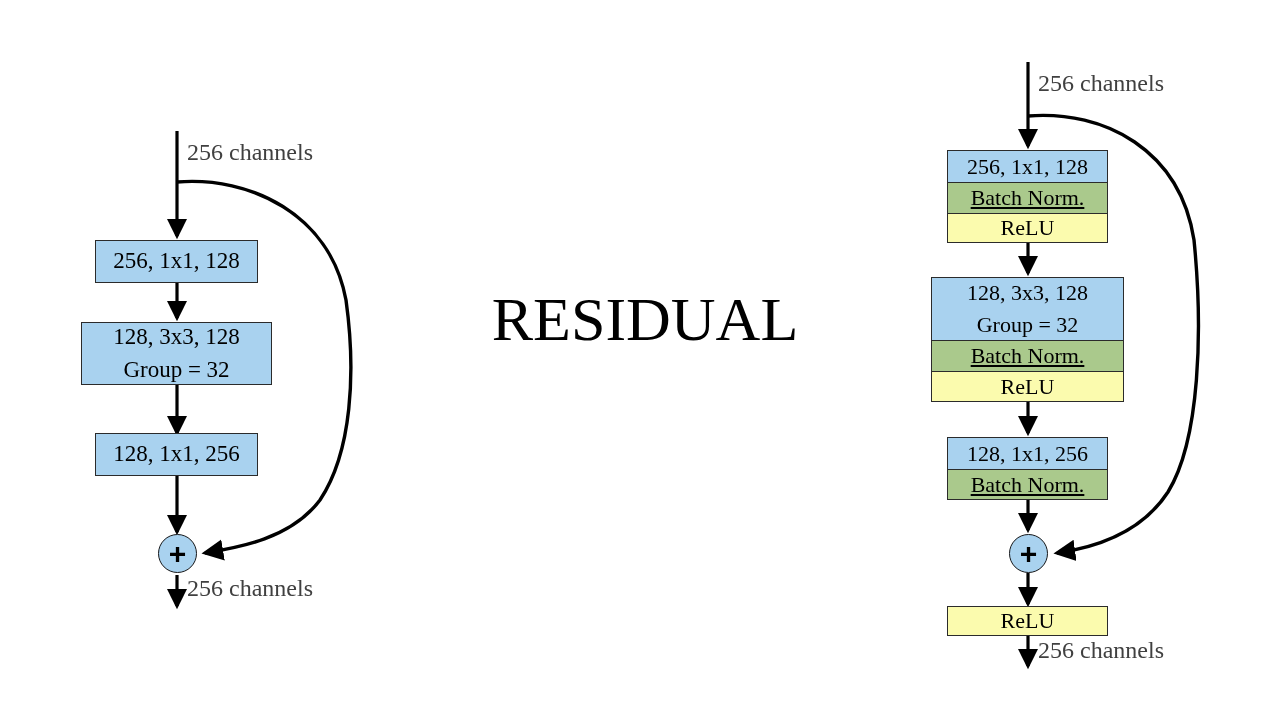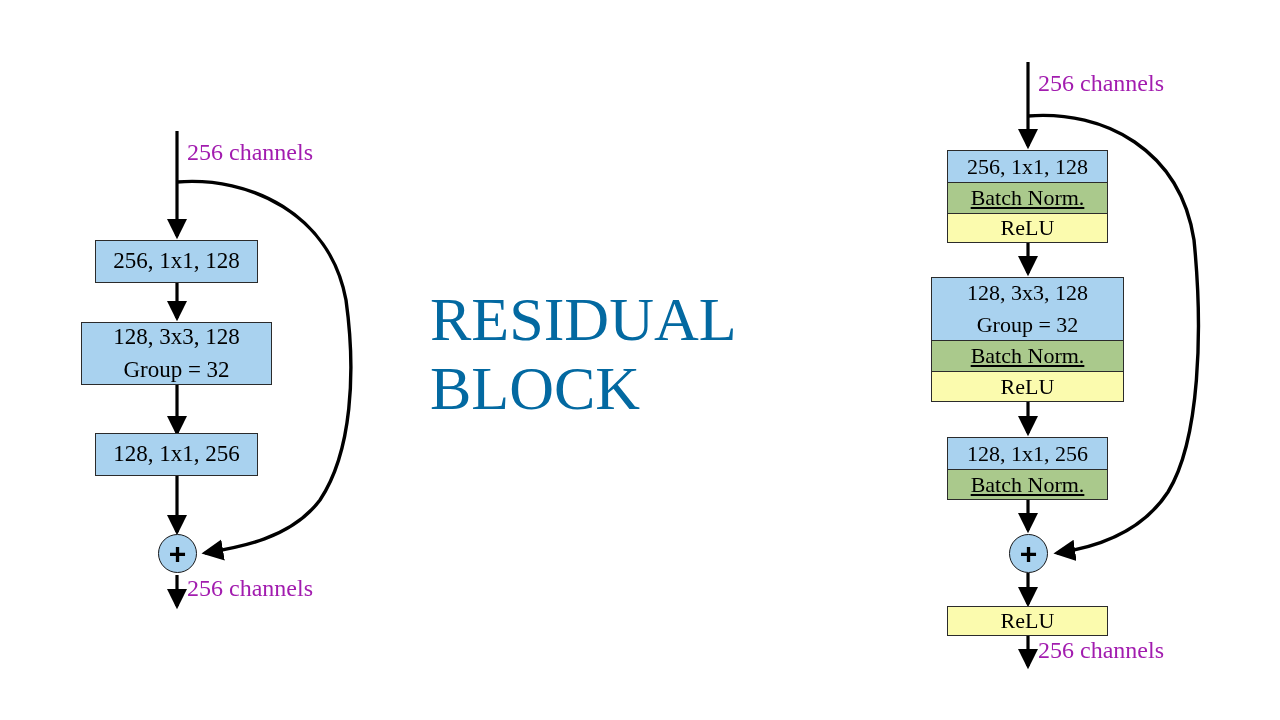--- a/index.html
+++ b/index.html
@@ -60,28 +60,28 @@
     line-height: 1.08;
     white-space: nowrap;
   }
   .stack .seg:last-child { border-bottom-width: 1.5px; }
   .stack .seg.blue   { background: #a9d2ef; }
   .stack .seg.green  { background: #aac98c; text-decoration: underline; }
   .stack .seg.yellow { background: #fbfbae; }
 
   .label {
     position: absolute;
-    color: #a21caf;
+    color: #404040;
     white-space: nowrap;
     line-height: 1;
   }
   .title {
     position: absolute;
-    color: #0369a1;
-    text-align: left;
+    color: #000000;
+    text-align: center;
     line-height: 1.12;
     white-space: nowrap;
   }
   .adder {
     position: absolute;
     box-sizing: border-box;
     border-radius: 50%;
     background: #a9d2ef;
     border: 1.6px solid #17181a;
     display: flex;
@@ -178,21 +178,20 @@
   </div>
 
   <div class="adder" style="left:158px; top:534px; width:39px; height:39px; font-size:30px;">
     <span>+</span>
   </div>
 
   <div class="label" style="left:187px; top:576px; font-size:24px;">256 channels</div>
 
   <div class="title" style="left:430px; top:285px; width:430px; font-size:62px;">
     <div>RESIDUAL</div>
-    <div>BLOCK</div>
   </div>
 
   <div class="label" style="left:1038px; top:71px; font-size:24px;">256 channels</div>
 
   <div class="stack" style="left:947px; top:150px; width:161px;">
     <div class="seg blue" style="height:32px; font-size:22px;">
       <span>256, 1x1, 128</span>
     </div>
     <div class="seg green" style="height:31px; font-size:22px;">
       <span>Batch Norm.</span>

